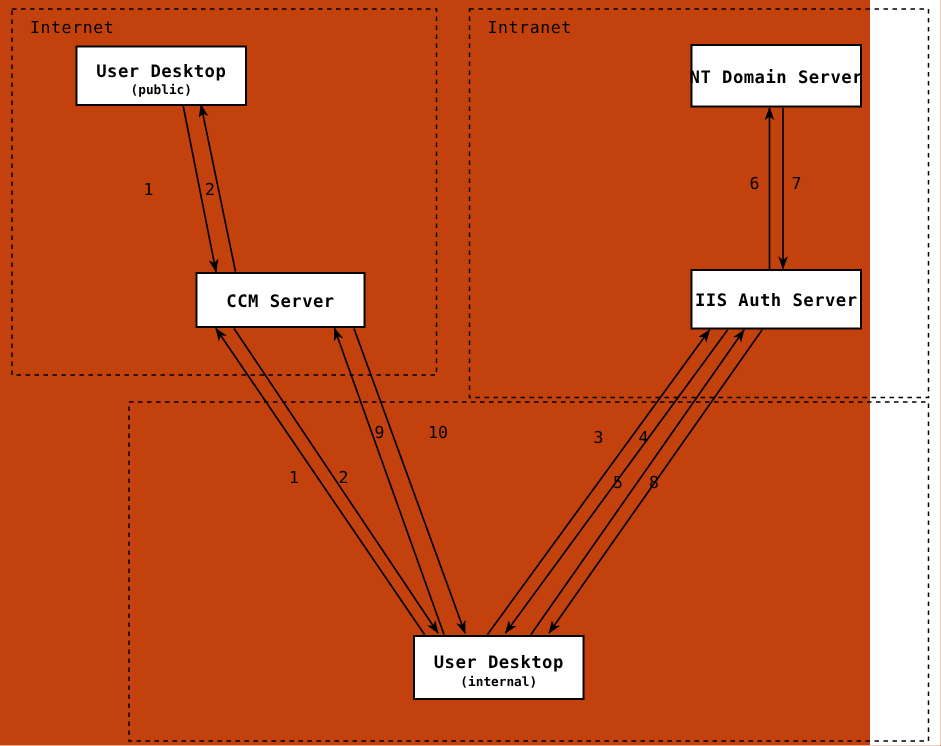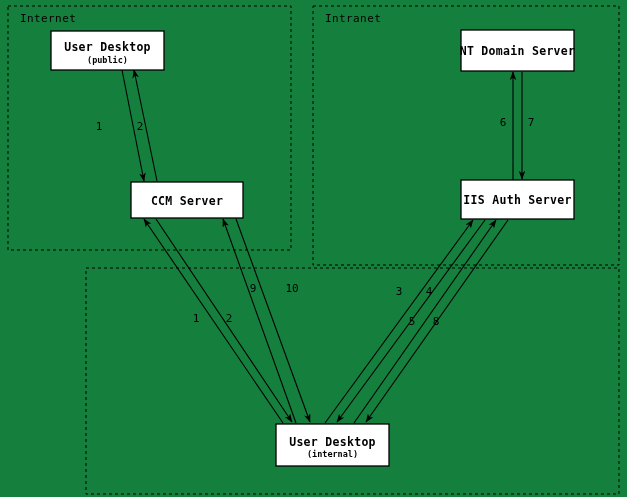--- a/index.html
+++ b/index.html
@@ -2,23 +2,23 @@
 <html><head>
 <meta charset="utf-8">
 <style>
   html, body {
     margin: 0;
     padding: 0;
     background: #ffffff;
   }
   #diagram-root {
     position: relative;
-    width: 627px;
+    width: 580px;
     height: 497px;
-    background: #15803d;
+    background: #c2410c;
     font-family: "DejaVu Sans Mono", "Liberation Mono", monospace;
   }
   svg#diagram-canvas {
     display: block;
     width: 627px;
     height: 497px;
   }
   .zone-rect {
     fill: none;
     stroke: #000000;

